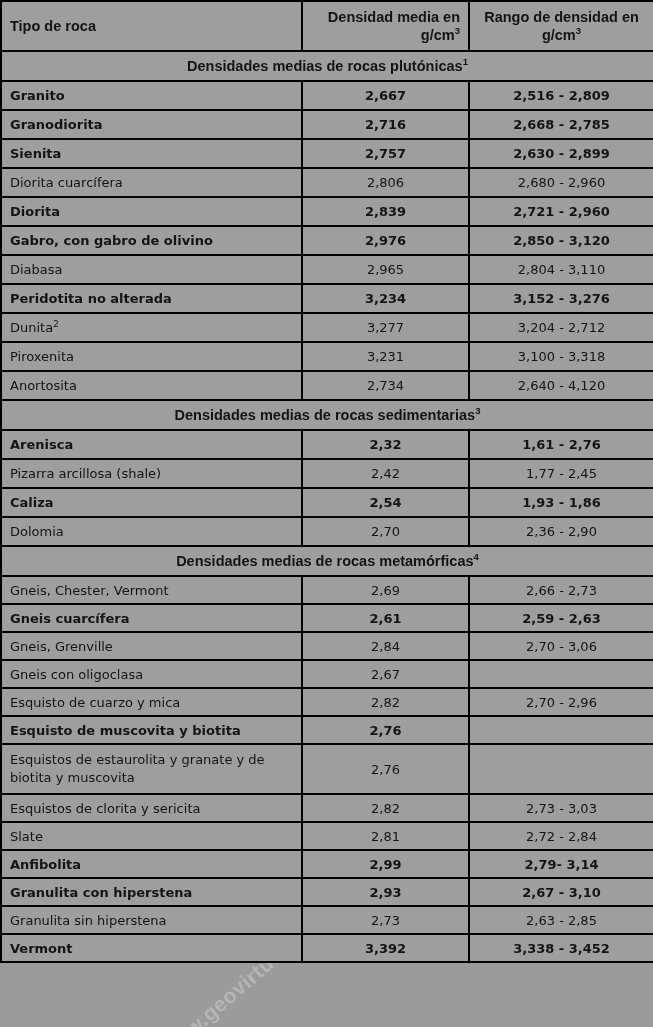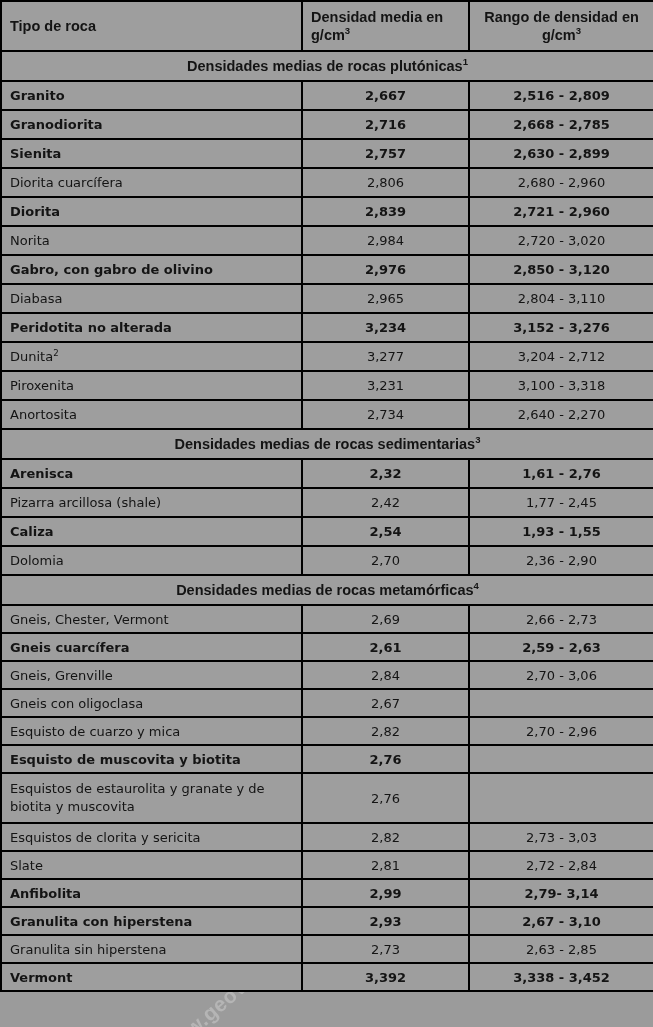--- a/index.html
+++ b/index.html
@@ -74,21 +74,21 @@
   tr.header-row th {
     background: #9e9e9e;
     font-family: "Liberation Sans", sans-serif;
     font-size: 14.5px;
     font-weight: bold;
     height: 50px;
     line-height: 1.25;
     color: #101010;
   }
   th.h-name  { text-align: left;   padding-left: 9px; }
-  th.h-mean  { text-align: left; }
+  th.h-mean  { text-align: right; }
   th.h-range { text-align: center; }
 
   
   tr.section-row td {
     background: #6b6b6b;
     text-align: center;
     font-family: "Liberation Sans", sans-serif;
     font-weight: bold;
     font-size: 14.5px;
     height: 30px;
@@ -171,25 +171,20 @@
         <tr class="data-row">
           <td class="cell-name"><span>Diorita cuarcífera</span></td>
           <td class="cell-mean">2,806</td>
           <td class="cell-range">2,680 - 2,960</td>
         </tr>
         <tr class="data-row bold">
           <td class="cell-name"><span>Diorita</span></td>
           <td class="cell-mean">2,839</td>
           <td class="cell-range">2,721 - 2,960</td>
         </tr>
-        <tr class="data-row">
-          <td class="cell-name"><span>Norita</span></td>
-          <td class="cell-mean">2,984</td>
-          <td class="cell-range">2,720 - 3,020</td>
-        </tr>
         <tr class="data-row bold">
           <td class="cell-name"><span>Gabro, con gabro de olivino</span></td>
           <td class="cell-mean">2,976</td>
           <td class="cell-range">2,850 - 3,120</td>
         </tr>
         <tr class="data-row">
           <td class="cell-name"><span>Diabasa</span></td>
           <td class="cell-mean">2,965</td>
           <td class="cell-range">2,804 - 3,110</td>
         </tr>
@@ -204,39 +199,39 @@
           <td class="cell-range">3,204 - 2,712</td>
         </tr>
         <tr class="data-row">
           <td class="cell-name"><span>Piroxenita</span></td>
           <td class="cell-mean">3,231</td>
           <td class="cell-range">3,100 - 3,318</td>
         </tr>
         <tr class="data-row">
           <td class="cell-name"><span>Anortosita</span></td>
           <td class="cell-mean">2,734</td>
-          <td class="cell-range">2,640 - 2,270</td>
+          <td class="cell-range">2,640 - 4,120</td>
         </tr>
         <tr class="section-row">
           <td colspan="3"><span>Densidades medias de rocas sedimentarias</span><sup>3</sup></td>
         </tr>
         <tr class="data-row bold">
           <td class="cell-name"><span>Arenisca</span></td>
           <td class="cell-mean">2,32</td>
           <td class="cell-range">1,61 - 2,76</td>
         </tr>
         <tr class="data-row">
           <td class="cell-name"><span>Pizarra arcillosa (shale)</span></td>
           <td class="cell-mean">2,42</td>
           <td class="cell-range">1,77 - 2,45</td>
         </tr>
         <tr class="data-row bold">
           <td class="cell-name"><span>Caliza</span></td>
           <td class="cell-mean">2,54</td>
-          <td class="cell-range">1,93 - 1,55</td>
+          <td class="cell-range">1,93 - 1,86</td>
         </tr>
         <tr class="data-row">
           <td class="cell-name"><span>Dolomia</span></td>
           <td class="cell-mean">2,70</td>
           <td class="cell-range">2,36 - 2,90</td>
         </tr>
         <tr class="section-row">
           <td colspan="3"><span>Densidades medias de rocas metamórficas</span><sup>4</sup></td>
         </tr>
         <tr class="data-row tall">

